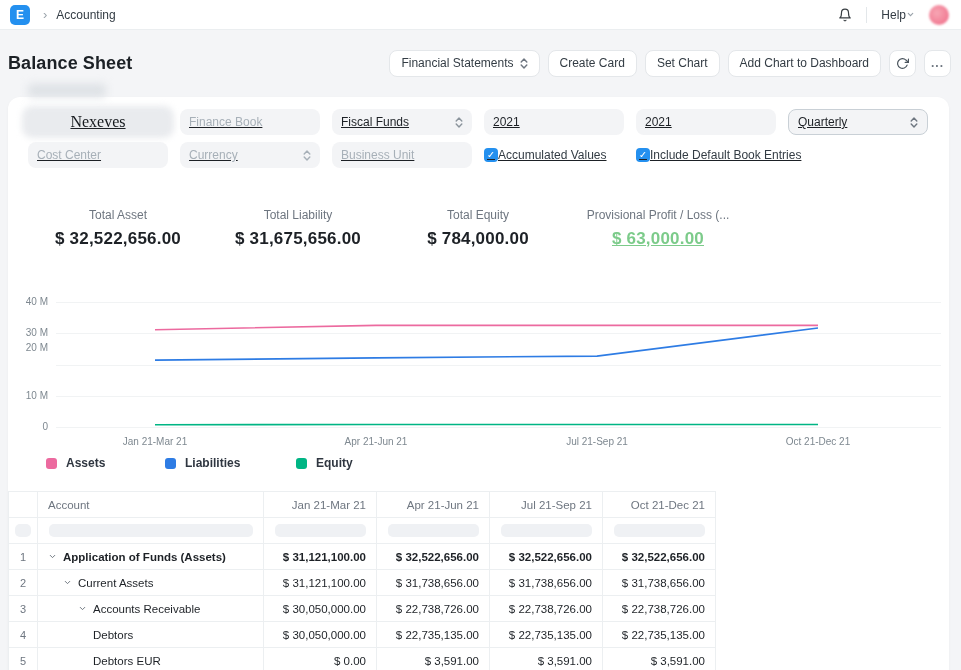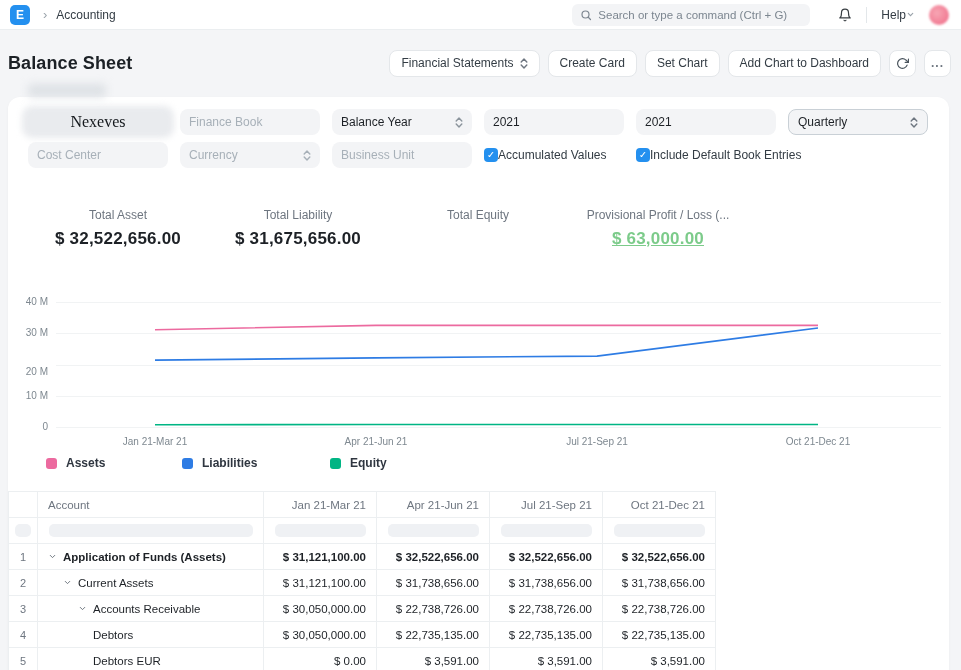--- a/index.html
+++ b/index.html
@@ -29,53 +29,53 @@
          color:#333c44; display:inline-flex; align-items:center; gap:6px; margin-left:8px; font-family:inherit; white-space:nowrap; }
   .btn-icon { width:27px; padding:0; justify-content:center; color:#4b555e; }
   .ellipsis { letter-spacing:1px; font-weight:700; color:#6e7680; font-size:12px; }
 
   
   .card { position:absolute; left:8px; right:12px; top:97px; bottom:0; background:#fff; border-radius:12px 12px 0 0;
           box-shadow:0 1px 3px rgba(0,0,0,.04); }
 
   
   .filters { padding:12px 20px 0 20px; }
-  .filter-grid { display:grid; grid-template-columns:repeat(6,140px); gap:12px; }
+  .filter-grid { display:grid; grid-template-columns:repeat(6,140px); gap:12px;text-decoration:underline; }
   .filter-grid + .filter-grid { margin-top:7px; }
   .field { height:26px; background:#f3f4f6; border-radius:8px; display:flex; align-items:center; padding:0 9px; font-size:12px; position:relative; }
   .field .grow { flex:1; white-space:nowrap; overflow:hidden; }
   .field.placeholder .grow { color:#a7b0b8; }
   .field.value .grow { color:#1d2126; }
   .field.dim .grow { color:#a7b0b8; filter:blur(.4px); }
   .field.bordered { border:1px solid #c9d0d6; background:#f3f4f6; }
   .stepper { color:#8b949c; flex:none; }
   .company-field { justify-content:center; overflow:visible; }
   .company-field::before { content:""; position:absolute; inset:-3px -6px; background:#e9ebee; border-radius:10px; filter:blur(3px); }
   .company-name { position:relative; font-family:"Liberation Serif", serif; font-size:16px; color:#14181c; }
   .smudge { position:absolute; left:28px; top:84px; width:78px; height:13px; background:#dde1e5; filter:blur(4px); border-radius:4px; z-index:3; }
 
   .checkline { display:flex; align-items:center; height:26px; white-space:nowrap; }
   .checkbox { width:14px; height:14px; border-radius:4px; background:#2490ef; color:#fff; font-size:9.5px; line-height:14px; text-align:center; flex:none; }
   .checklabel { font-size:12px; color:#333c44; }
 
   
-  .summary { margin-top:40px; display:flex; padding:0 20px; }
+  .summary { margin-top:40px; display:flex; padding:0 20px;align-items:flex-end; }
   .sum-card { width:180px; text-align:center; }
   .sum-label { font-size:12px; color:#6e7680; margin-bottom:7px; white-space:nowrap; }
   .sum-value { font-size:17px; font-weight:700; color:#1d2126; letter-spacing:.2px; }
 
   
   .chart-wrap { position:relative; margin-top:50px; height:150px; }
   .gridline { position:absolute; left:48px; right:8px; height:1px; background:#f1f3f4; }
   .ytick { position:absolute; left:0; width:40px; text-align:right; font-size:10px; color:#7e8890; }
   .xtick { position:absolute; top:137px; transform:translateX(-50%); font-size:10px; color:#7e8890; white-space:nowrap; }
   .chart-svg { position:absolute; left:0; top:0; }
 
   .legend { display:flex; padding-left:38px; margin-top:7px; }
-  .legend-item { display:flex; align-items:center; width:136px; }
+  .legend-item { display:flex; align-items:center; width:119px; }
   .legend-item:last-child { width:auto;padding-left:12px; }
   .swatch { width:11px; height:11px; border-radius:3px; margin-right:9px; flex:none; }
   .legend-label { font-size:12px; font-weight:600; color:#2f3640; }
 
   
   .report-table { border-collapse:collapse; margin-top:21px; table-layout:fixed; font-size:11.5px; }
   .report-table th, .report-table td { border:1px solid #eceff1; padding:0 10px; height:26px; }
   .report-table thead th { color:#6e7680; font-weight:400; text-align:right; background:#fff; }
   .report-table thead th.acct-h { text-align:left; }
   .report-table td.num-cell { text-align:center; color:#6e7680; font-size:11px; padding:0 4px; }
@@ -88,27 +88,20 @@
   .f-cell { padding:0 6px !important; }
 </style>
 </head>
 <body>
 
 <div class="navbar">
   <div class="logo">E</div>
   <span class="crumb-sep">›</span>
   <span class="crumb">Accounting</span>
   <div class="nav-spacer"></div>
-  <div class="searchbox">
-    <svg width="12" height="12" viewBox="0 0 24 24" fill="none" stroke="#7c8690" stroke-width="2.4" stroke-linecap="round">
-        <circle cx="11" cy="11" r="7"></circle>
-        <line x1="21" y1="21" x2="16.5" y2="16.5"></line>
-      </svg>
-    <span class="search-ph">Search or type a command (Ctrl + G)</span>
-  </div>
   <span class="bell">
     <svg width="14" height="14" viewBox="0 0 24 24" fill="none" stroke="#383e42" stroke-width="2" stroke-linecap="round" stroke-linejoin="round">
         <path d="M18 8a6 6 0 0 0-12 0c0 7-3 9-3 9h18s-3-2-3-9"></path>
         <path d="M13.7 21a2 2 0 0 1-3.4 0"></path>
       </svg>
   </span>
   <div class="nav-divider"></div>
   <span class="help">
     <span>Help</span>
     <svg width="9" height="9" viewBox="0 0 24 24" fill="none" stroke="#98a1a9" stroke-width="3" stroke-linecap="round">
@@ -148,21 +141,21 @@
 
   <div class="filters">
     <div class="filter-grid">
       <div class="field company-field">
         <span class="company-name">Nexeves</span>
       </div>
       <div class="field placeholder">
         <span class="grow">Finance Book</span>
       </div>
       <div class="field value">
-        <span class="grow">Balance Year</span>
+        <span class="grow">Fiscal Funds</span>
         <svg class="stepper" width="8" height="13" viewBox="0 0 10 16" fill="none" stroke="#8b949c" stroke-width="1.8" stroke-linecap="round" stroke-linejoin="round">
             <polyline points="1.5,6 5,2.5 8.5,6"></polyline>
             <polyline points="1.5,10 5,13.5 8.5,10"></polyline>
           </svg>
       </div>
       <div class="field value">
         <span class="grow">2021</span>
       </div>
       <div class="field value">
         <span class="grow">2021</span>
@@ -204,34 +197,35 @@
       <div class="sum-card">
         <div class="sum-label">Total Asset</div>
         <div class="sum-value" style="color: rgb(29, 33, 38);">$ 32,522,656.00</div>
       </div>
       <div class="sum-card">
         <div class="sum-label">Total Liability</div>
         <div class="sum-value" style="color: rgb(29, 33, 38);">$ 31,675,656.00</div>
       </div>
       <div class="sum-card">
         <div class="sum-label">Total Equity</div>
+        <div class="sum-value" style="color: rgb(29, 33, 38);">$ 784,000.00</div>
       </div>
       <div class="sum-card">
         <div class="sum-label">Provisional Profit / Loss (...</div>
         <div class="sum-value" style="color: rgb(124, 203, 138); text-decoration: underline;">$ 63,000.00</div>
       </div>
     </div>
 
   <div class="chart-wrap" id="chart">
       <div class="gridline" style="top: 128px;"></div>
       <div class="ytick" style="top: 122px;">0</div>
       <div class="gridline" style="top: 96.75px;"></div>
       <div class="ytick" style="top: 90.75px;">10 M</div>
       <div class="gridline" style="top: 65.5px;"></div>
-      <div class="ytick" style="top: 67px;">20 M</div>
+      <div class="ytick" style="top: 43px;">20 M</div>
       <div class="gridline" style="top: 34.25px;"></div>
       <div class="ytick" style="top: 28.25px;">30 M</div>
       <div class="gridline" style="top: 3px;"></div>
       <div class="ytick" style="top: -3px;">40 M</div>
       <svg width="941" height="150" class="chart-svg">
         <polyline points="147,30.7 368,26.4 589,26.4 810,26.4" fill="none" stroke="#ec6a9f" stroke-width="1.6"></polyline>
         <polyline points="147,61.1 368,58.9 589,57.1 810,29.0" fill="none" stroke="#2e7ce4" stroke-width="1.6"></polyline>
         <polyline points="147,125.8 368,125.5 589,125.5 810,125.5" fill="none" stroke="#00b584" stroke-width="1.6"></polyline>
       </svg>
       <div class="xtick" style="left: 147px;">Jan 21-Mar 21</div>

